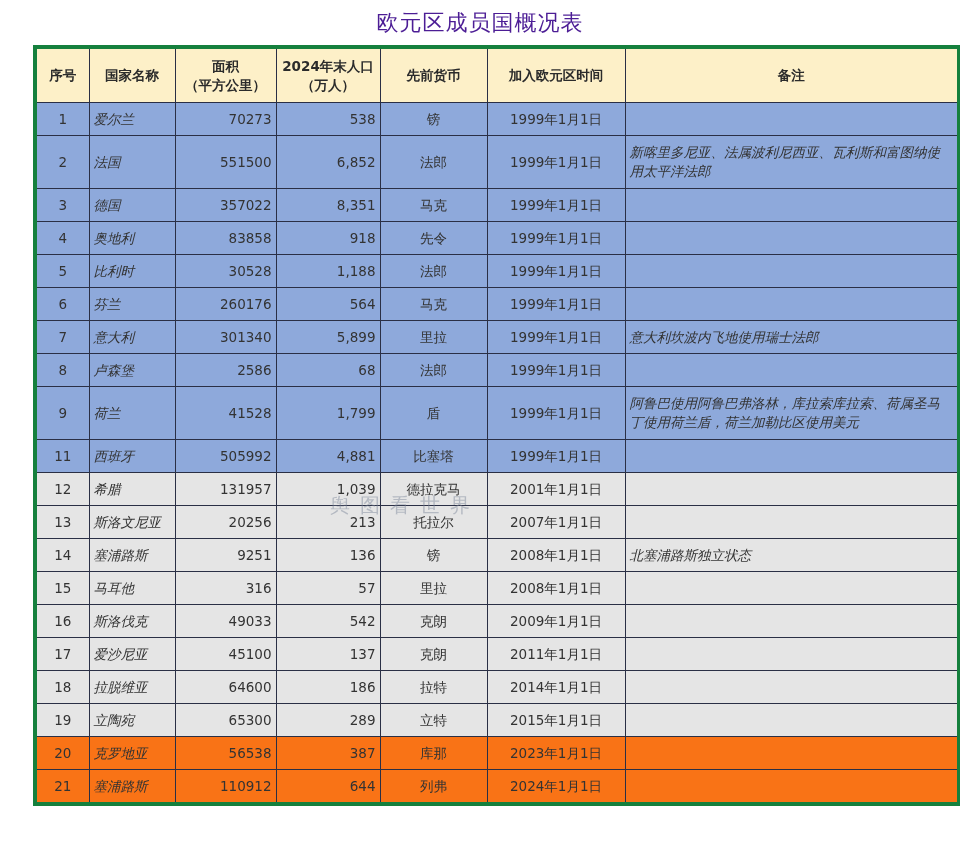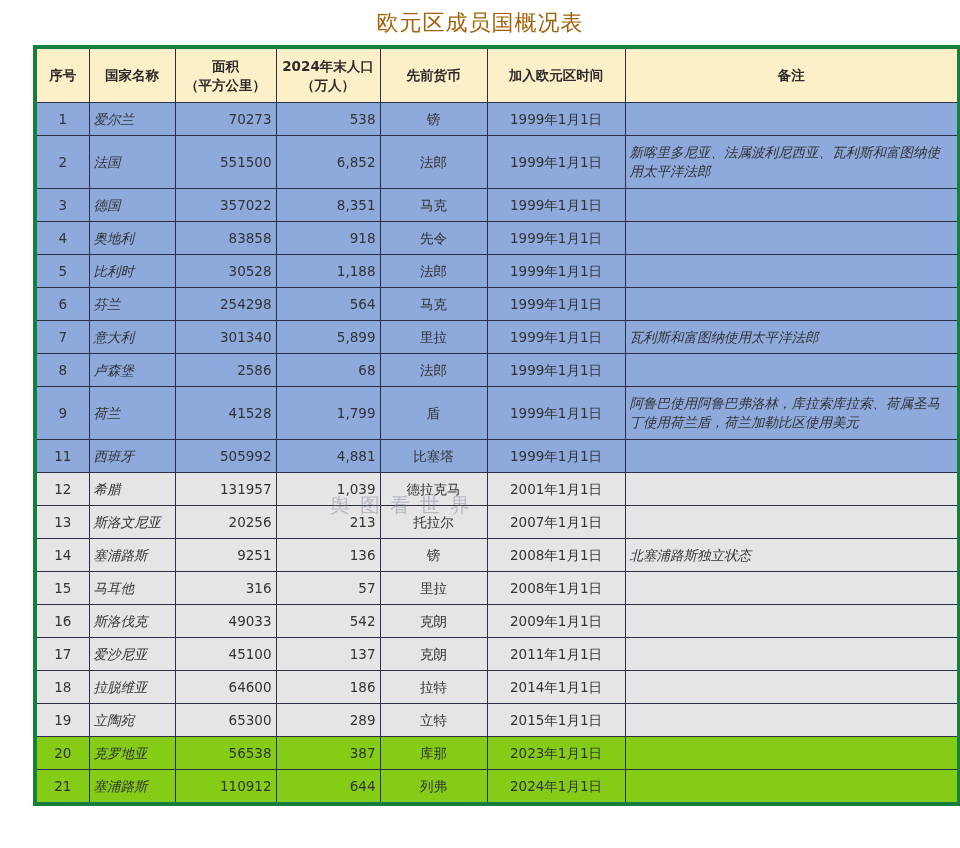--- a/index.html
+++ b/index.html
@@ -1,31 +1,31 @@
 <!DOCTYPE html>
 <html><head>
 <meta charset="utf-8">
 <style>
   html, body { margin: 0; padding: 0; background: #ffffff; }
   body { width: 960px; height: 848px; position: relative; overflow: hidden;
          font-family: "DejaVu Sans", "Liberation Sans", sans-serif; color: #333333; }
   .title { position: absolute; left: 0; top: 8px; width: 960px; text-align: center;
-           font-size: 22px; color: #a16207; letter-spacing: 1px; line-height: 30px; }
+           font-size: 22px; color: #4c1d95; letter-spacing: 1px; line-height: 30px; }
   table.sheet { position: absolute; left: 17px; top: 45px; border-collapse: collapse;
                 table-layout: fixed; width: 924px; border: 4px solid #15803d; margin-left: 16px; }
   table.sheet th, table.sheet td { border: 1px solid #2a2f45; padding: 0 4px;
                 font-size: 13.5px; line-height: 19px; overflow: hidden; }
   table.sheet th { background: #FDF0C8; font-weight: bold; text-align: center;
                    color: #2b2b2b; height: 53px; font-size: 13.5px; }
   td.c { text-align: center; }
   td.l { text-align: left; font-style: italic; }
   td.r { text-align: right; }
   tr.g1 td { background: #8EA9DB; }
   tr.g2 td { background: #e5e5e5; }
-  tr.g3 td { background: #84cc16; }
+  tr.g3 td { background: #f97316; }
   tr.h33 td { height: 32px; }
   tr.h53 td { height: 52px; }
   td.note { font-size: 13.5px; line-height: 20px; white-space: normal; }
   .watermark { position: absolute; left: 330px; top: 492px; font-size: 20px;
                letter-spacing: 10px; color: rgba(120,130,150,0.45);
                font-family: "DejaVu Serif", serif; pointer-events: none; }
 </style>
 </head>
 <body>
 
@@ -100,34 +100,34 @@
         <td class="l">比利时</td>
         <td class="r">30528</td>
         <td class="r">1,188</td>
         <td class="c">法郎</td>
         <td class="c">1999年1月1日</td>
         <td class="l note"></td>
       </tr>
       <tr class="g1 h33">
         <td class="c">6</td>
         <td class="l">芬兰</td>
-        <td class="r">254298</td>
+        <td class="r">260176</td>
         <td class="r">564</td>
         <td class="c">马克</td>
         <td class="c">1999年1月1日</td>
         <td class="l note"></td>
       </tr>
       <tr class="g1 h33">
         <td class="c">7</td>
         <td class="l">意大利</td>
         <td class="r">301340</td>
         <td class="r">5,899</td>
         <td class="c">里拉</td>
         <td class="c">1999年1月1日</td>
-        <td class="l note">瓦利斯和富图纳使用太平洋法郎</td>
+        <td class="l note">意大利坎波内飞地使用瑞士法郎</td>
       </tr>
       <tr class="g1 h33">
         <td class="c">8</td>
         <td class="l">卢森堡</td>
         <td class="r">2586</td>
         <td class="r">68</td>
         <td class="c">法郎</td>
         <td class="c">1999年1月1日</td>
         <td class="l note"></td>
       </tr>

